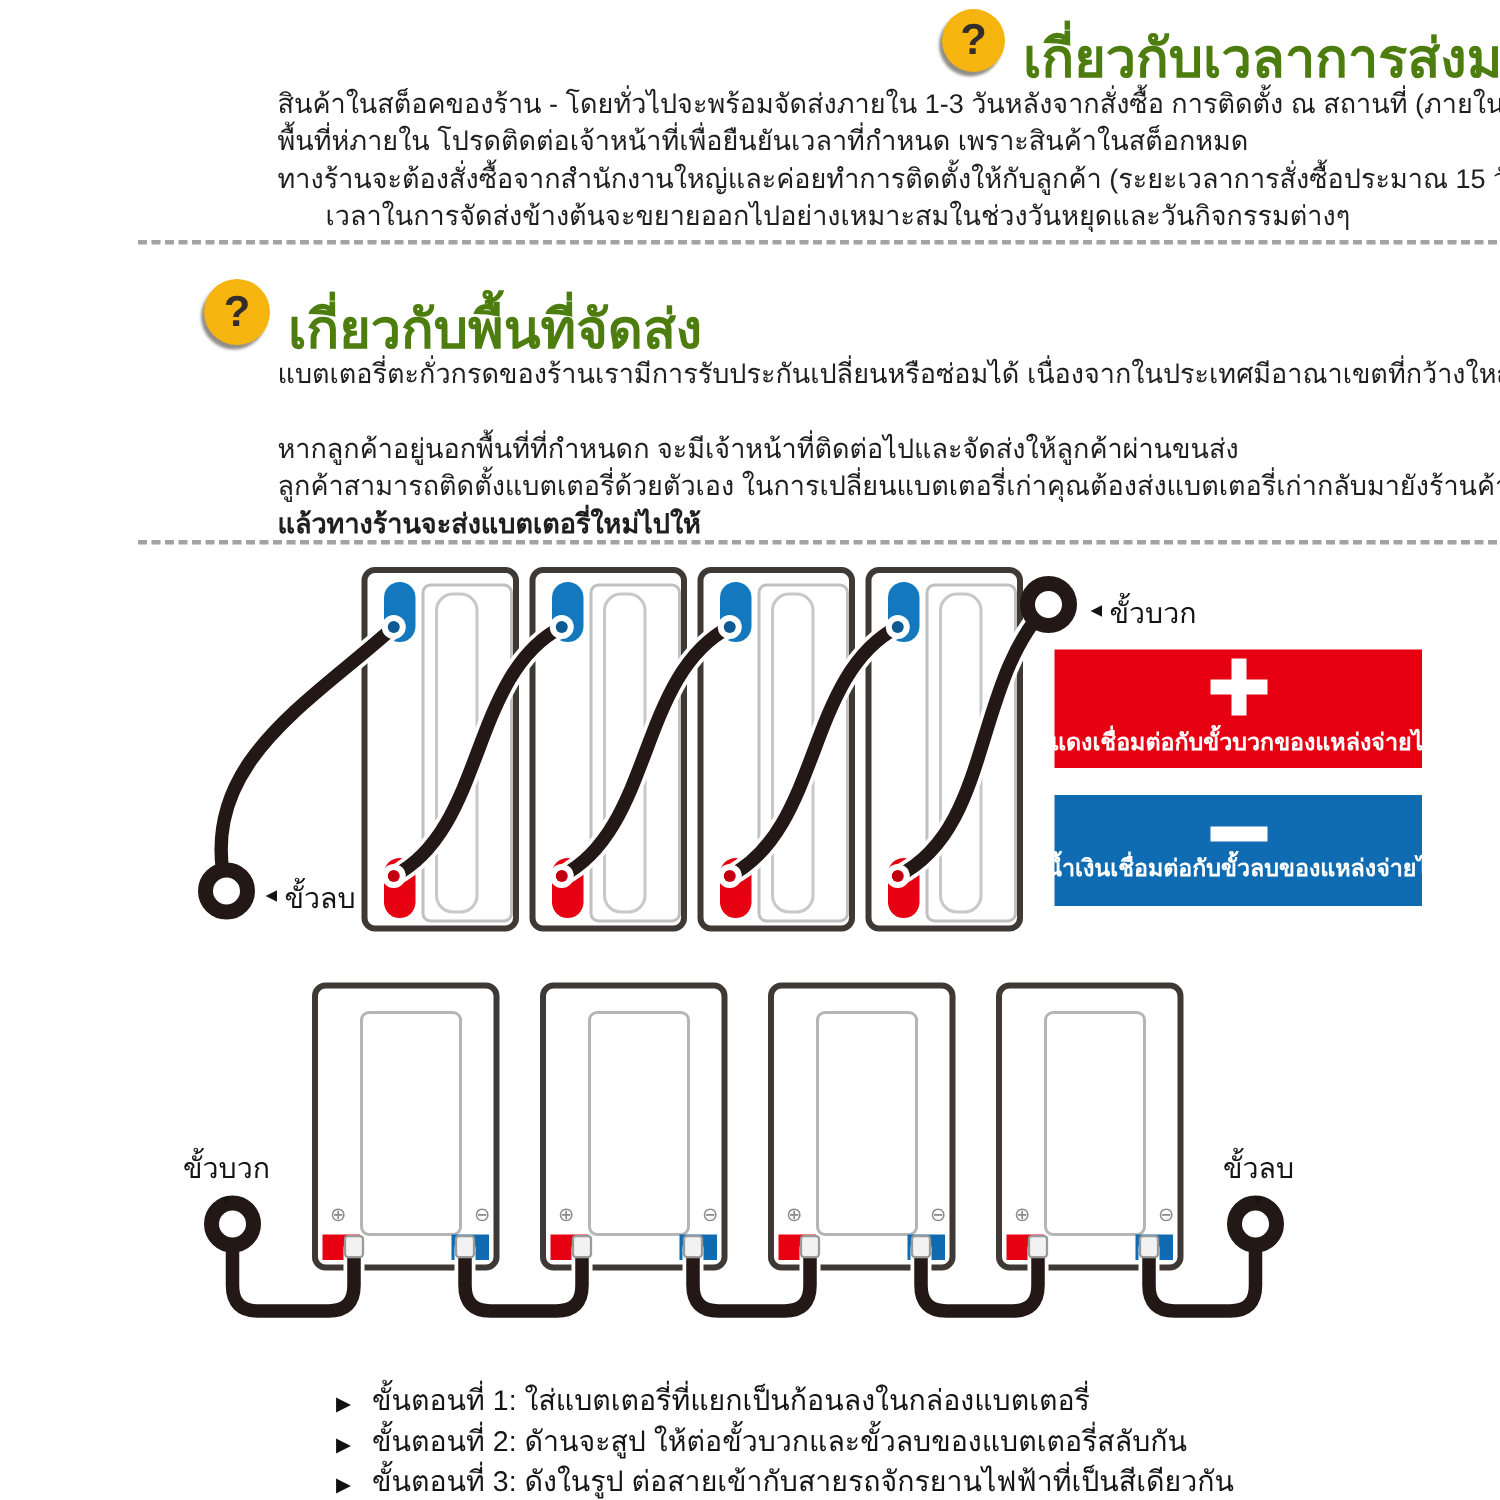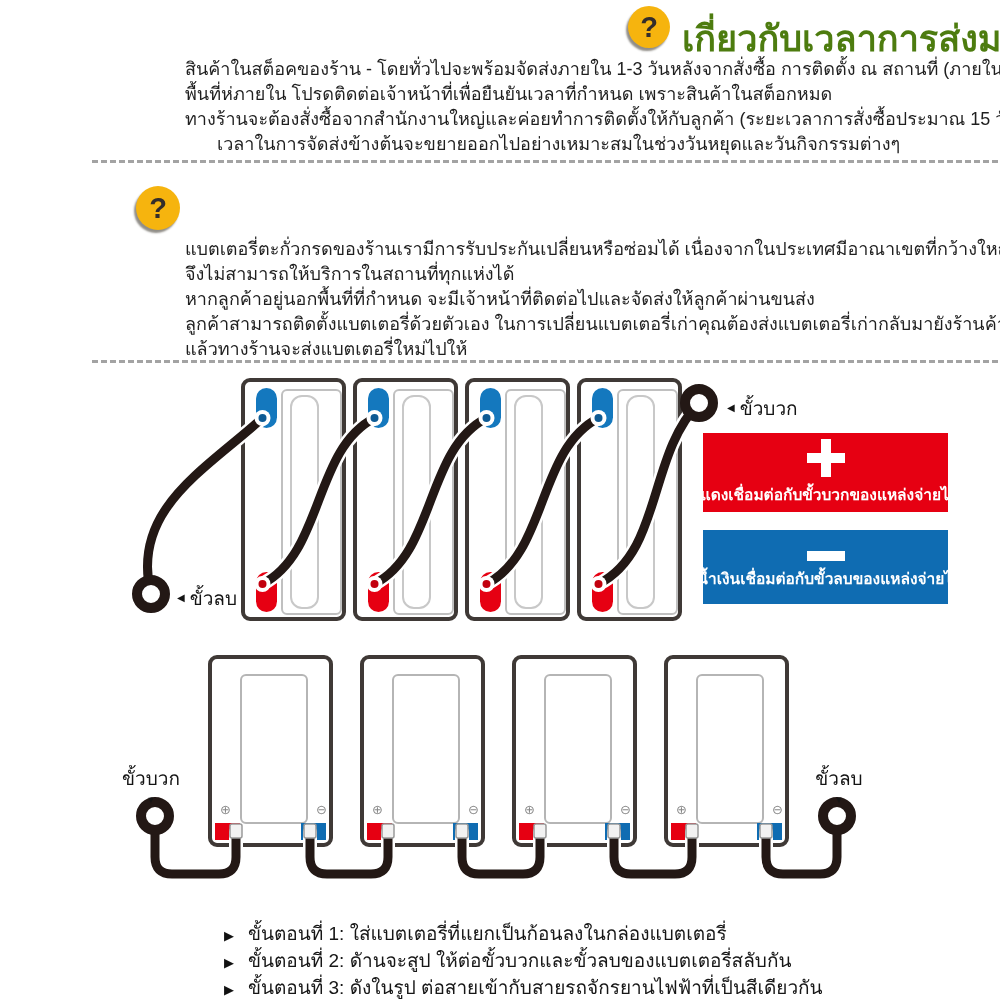--- a/index.html
+++ b/index.html
@@ -83,26 +83,26 @@
   <div class="pline" style="top:57px;">สินค้าในสต็อคของร้าน - โดยทั่วไปจะพร้อมจัดส่งภายใน 1-3 วันหลังจากสั่งซื้อ การติดตั้ง ณ สถานที่ (ภายใน 5 กิโลเมตรจากร้าน)</div>
   <div class="pline" style="top:82px;">พื้นที่ห่ภายใน โปรดติดต่อเจ้าหน้าที่เพื่อยืนยันเวลาที่กำหนด เพราะสินค้าในสต็อกหมด</div>
   <div class="pline" style="top:107px;">ทางร้านจะต้องสั่งซื้อจากสำนักงานใหญ่และค่อยทำการติดตั้งให้กับลูกค้า (ระยะเวลาการสั่งซื้อประมาณ 15 วันทำการ)</div>
   <div class="pline" style="top:132px;margin-left:32px;">เวลาในการจัดส่งข้างต้นจะขยายออกไปอย่างเหมาะสมในช่วงวันหยุดและวันกิจกรรมต่างๆ</div>
 
   <div class="divider" style="top:160px;"></div>
 
   <div class="qicon" style="left:136px;top:186px;width:44px;height:44px;">
     <span>?</span>
   </div>
+  <h2 class="sec-title" style="left:192px;top:191px;">เกี่ยวกับพื้นที่จัดส่ง</h2>
 
   <div class="pline" style="top:237px;">แบตเตอรี่ตะกั่วกรดของร้านเรามีการรับประกันเปลี่ยนหรือซ่อมได้ เนื่องจากในประเทศมีอาณาเขตที่กว้างใหญ่</div>
-  <div class="pline" style="top:262px;">จึงไม่สามารถให้บริการในสถานที่ทุกแห่งได้</div>
-  <div class="pline" style="top:287px;">หากลูกค้าอยู่นอกพื้นที่ที่กำหนด จะมีเจ้าหน้าที่ติดต่อไปและจัดส่งให้ลูกค้าผ่านขนส่ง</div>
+  <div class="pline" style="top:287px;">หากลูกค้าอยู่นอกพื้นที่ที่กำหนดก จะมีเจ้าหน้าที่ติดต่อไปและจัดส่งให้ลูกค้าผ่านขนส่ง</div>
   <div class="pline" style="top:312px;">ลูกค้าสามารถติดตั้งแบตเตอรี่ด้วยตัวเอง ในการเปลี่ยนแบตเตอรี่เก่าคุณต้องส่งแบตเตอรี่เก่ากลับมายังร้านค้าที่กำหนดก่อน</div>
-  <div class="pline" style="top:337px;">แล้วทางร้านจะส่งแบตเตอรี่ใหม่ไปให้</div>
+  <div class="pline" style="top:337px;font-weight:bold;">แล้วทางร้านจะส่งแบตเตอรี่ใหม่ไปให้</div>
 
   <div class="divider" style="top:360px;"></div>
 
   <div class="bat-top" style="left:241px;">
     <div class="bt-inner-a"></div>
     <div class="bt-inner-b"></div>
     <div class="pill pill-blue"></div>
     <div class="pill pill-red"></div>
   </div>
   <div class="bat-top" style="left:353px;">

